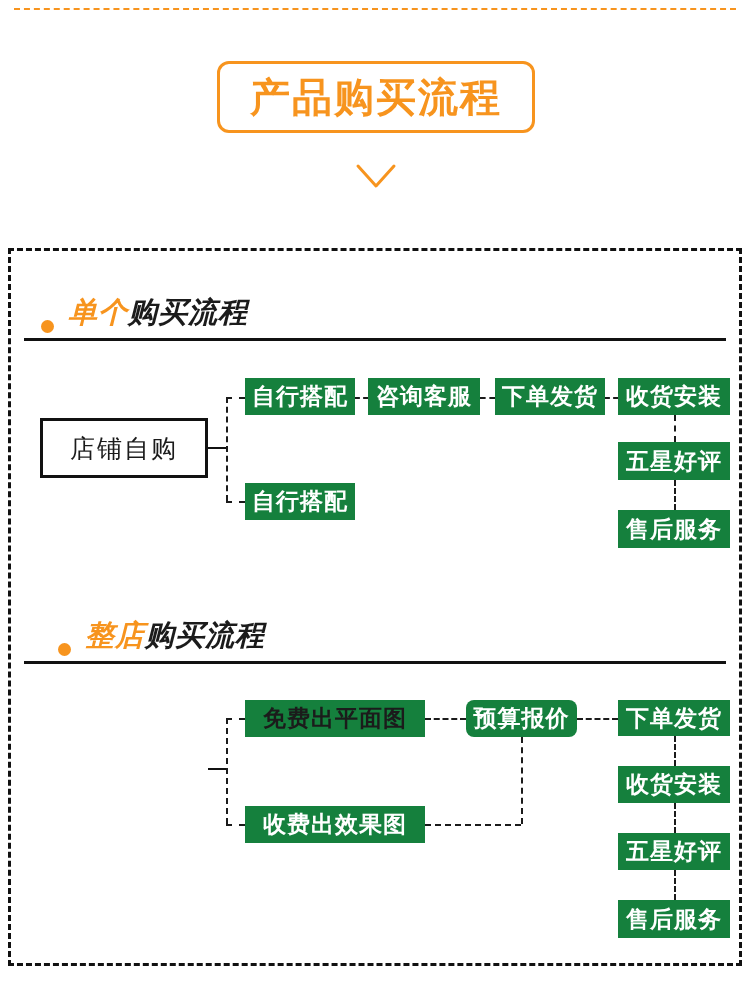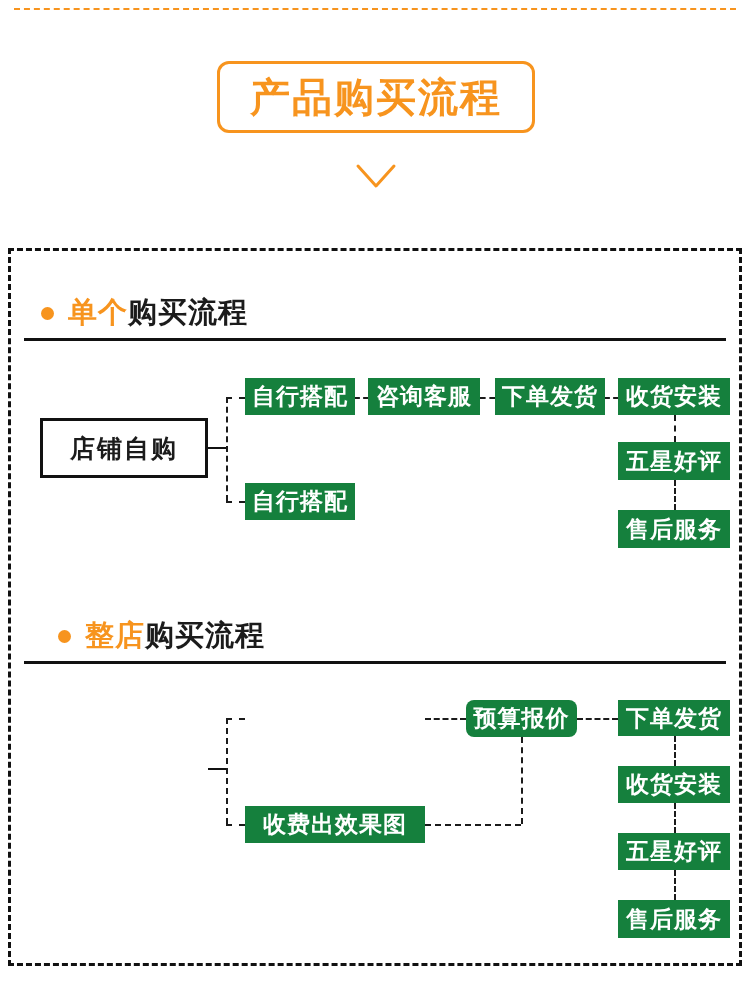--- a/index.html
+++ b/index.html
@@ -31,40 +31,40 @@
     position:absolute;left:355px;top:162px;width:42px;height:28px;
   }
 
   
   .outer{
     position:absolute;left:8px;top:248px;width:734px;height:718px;
     border:3px dashed #111111;box-sizing:border-box;
   }
 
   
-  .sec-head{position:absolute;left:0;display:flex;align-items:center;}
+  .sec-head{position:absolute;left:0;display:flex;align-items:flex-end;font-style:italic;}
   .sec-head .dot{
     width:13px;height:13px;border-radius:50%;background:#F7941E;
     margin-right:14px;flex:0 0 auto;
   }
   .sec-head .hl{color:#F7941E;font-size:29px;font-weight:bold;letter-spacing:1px;}
   .sec-head .rest{color:#1b1b1b;font-size:29px;font-weight:bold;letter-spacing:1px;}
   .rule{position:absolute;height:0;border-top:3px solid #111111;}
 
   
   .node{
     position:absolute;box-sizing:border-box;
     display:flex;align-items:center;justify-content:center;
     white-space:nowrap;line-height:1;
   }
   .node.orange{background:#15803d;color:#ffffff;font-size:23px;font-weight:bold;letter-spacing:1px;}
   .node.orange.dark{color:#1b1b1b;}
   .node.white{
     background:#ffffff;color:#1b1b1b;border:3px solid #111111;
-    font-size:25px;font-weight:bold;letter-spacing:2px;
+    font-size:25px;font-weight:normal;letter-spacing:2px;
   }
 
   
   .hline{position:absolute;height:0;border-top:2px dashed #1b1b1b;}
   .vline{position:absolute;width:0;border-left:2px dashed #1b1b1b;}
   .hsolid{position:absolute;height:0;border-top:2px solid #111111;}
 </style>
 </head>
 <body>
 
@@ -135,20 +135,23 @@
     <span class="rest">购买流程</span>
   </div>
   <div class="rule" style="left:24px;top:661px;width:702px;"></div>
 
 
   <div class="hsolid" style="left:208px;top:768px;width:18px;"></div>
   <div class="vline" style="left:226px;top:718px;height:106px;"></div>
   <div class="hline" style="left:226px;top:718px;width:19px;"></div>
   <div class="hline" style="left:226px;top:824px;width:19px;"></div>
 
+  <div class="node orange dark" style="left:245px;top:700px;width:180px;height:37px;">
+    <span>免费出平面图</span>
+  </div>
   <div class="node orange" style="left:245px;top:806px;width:180px;height:37px;text-align:right;">
     <span>收费出效果图</span>
   </div>
 
   <div class="hline" style="left:425px;top:718px;width:41px;"></div>
   <div class="hline" style="left:425px;top:824px;width:96px;"></div>
   <div class="vline" style="left:521px;top:737px;height:87px;"></div>
 
   <div class="node orange" style="left:466px;top:700px;width:111px;height:37px;border-radius:8px;">
     <span>预算报价</span>

